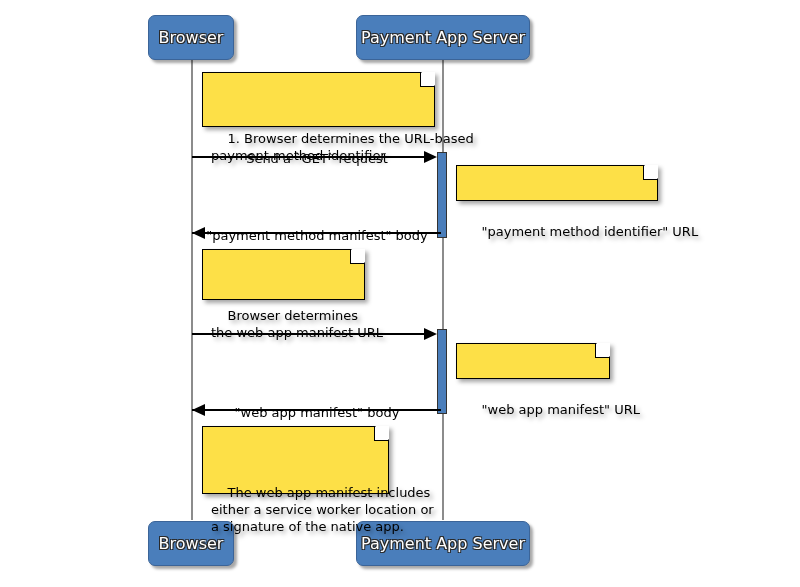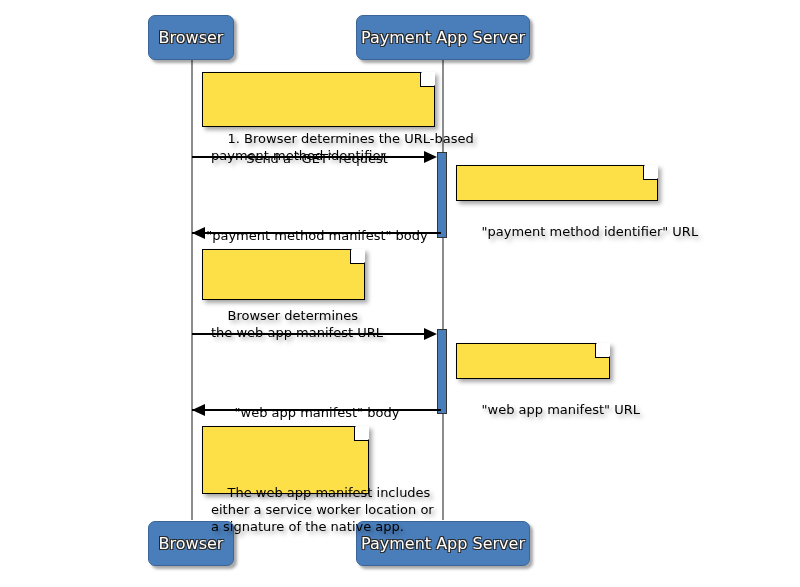--- a/index.html
+++ b/index.html
@@ -186,21 +186,21 @@
     <span class="fold"></span>
     <span>"web app manifest" URL</span>
   </div>
 
   <div class="msg-label" style="left:192px; top:393px; width:250px;">
     <span>"web app manifest" body</span>
   </div>
   <div class="msg-line" style="left:192px; top:409px; width:249px;"></div>
   <div class="arrowhead-left" style="left:192px; top:404px;"></div>
 
-  <div class="note" style="left:202px; top:426px; width:167px; height:68px;">
+  <div class="note" style="left:202px; top:426px; width:187px; height:68px;">
     <span class="foldmask"></span>
     <span class="fold"></span>
     <span>The web app manifest includes
 either a service worker location or
 a signature of the native app.</span>
   </div>
 
 </div>
 
 </body></html>

